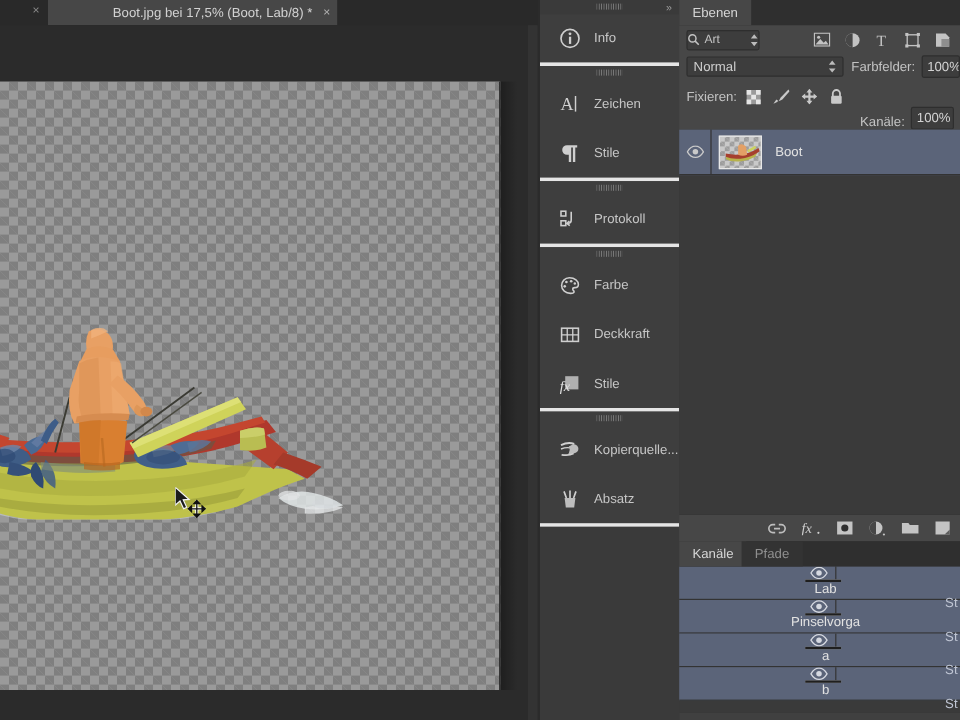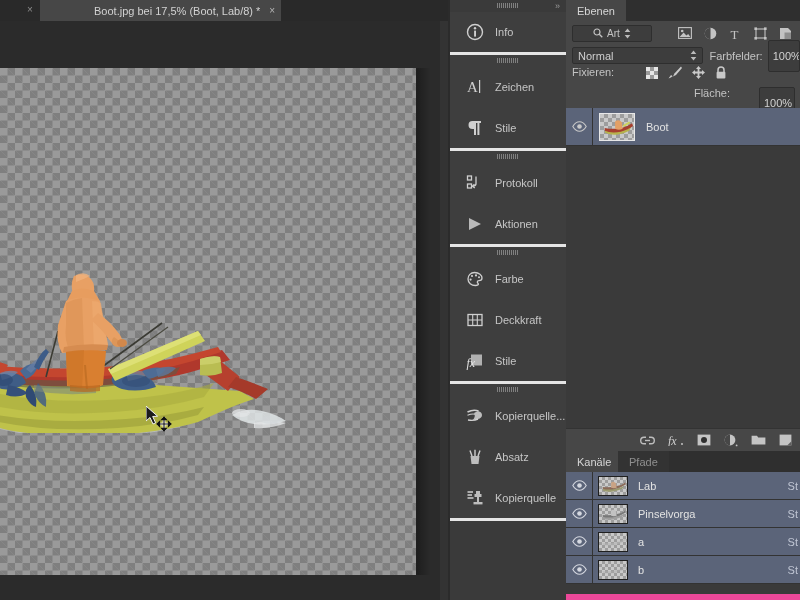--- a/index.html
+++ b/index.html
@@ -56,69 +56,69 @@
     background-size:2px 100%;
     background-repeat:repeat-x;
     opacity:.85;}
   .dockitem{height:41px;display:flex;align-items:center;padding-left:12px;box-sizing:border-box;}
   .dockitem .di{width:26px;height:26px;display:flex;align-items:center;justify-content:center;
     flex:0 0 26px;}
   .dockitem .dl{margin-left:7px;color:#c6c6c6;font-size:11px;white-space:nowrap;}
   .dock-rest{background:#3a3a3a;}
 
   
-  .right{position:absolute;left:566px;top:0;width:234px;height:600px;background:#ec4899;}
+  .right{position:absolute;left:566px;top:0;width:234px;height:600px;background:#404040;}
 
   .ptabs{position:relative;height:21px;background:#2f2f2f;}
   .ptab{position:absolute;top:0;height:21px;display:flex;align-items:center;padding:0 11px;
     box-sizing:border-box;font-size:11px;color:#8f8f8f;background:#333;}
   .ptab.active{background:#474747;color:#d6d6d6;}
 
   .panelbody{background:#474747;}
 
   .filterrow{height:24px;display:flex;align-items:center;padding:0 6px;box-sizing:border-box;}
-  .kindsel{width:80px;height:17px;background:#3d3d3d;border:1px solid #2e2e2e;border-radius:2px;
-    display:flex;align-items:center;padding:0 20px;box-sizing:border-box;color:#c3c3c3;font-size:10px;}
+  .kindsel{width:61px;height:17px;background:#3d3d3d;border:1px solid #2e2e2e;border-radius:2px;
+    display:flex;align-items:center;padding:0 0;box-sizing:border-box;color:#c3c3c3;font-size:10px;}
   .kindsel .magn{margin-right:4px;}
   .kindsel .updown{margin-left:auto;color:#b5b5b5;font-size:8px;line-height:8px;text-align:center;}
   .ficons{margin-left:auto;display:flex;align-items:center;gap:12px;padding-right:2px;}
 
   .moderow{height:21px;display:flex;align-items:center;padding:0 0 0 6px;box-sizing:border-box;}
   .modesel{width:148px;height:17px;background:#3d3d3d;border:1px solid #2e2e2e;border-radius:2px;
     display:flex;align-items:center;padding:0 5px;box-sizing:border-box;color:#cfcfcf;font-size:11px;}
   .modesel .updown{margin-left:auto;color:#b5b5b5;font-size:8px;line-height:8px;}
   .lblr{margin-left:6px;color:#c3c3c3;font-size:11px;white-space:nowrap;}
-  .valbox{margin-left:5px;width:36px;height:32px;background:#3d3d3d;border:1px solid #2e2e2e;
+  .valbox{margin-left:5px;width:36px;height:19px;background:#3d3d3d;border:1px solid #2e2e2e;
     border-radius:2px;color:#d2d2d2;font-size:11px;display:flex;align-items:center;
     padding-left:4px;box-sizing:border-box;overflow:hidden;}
 
-  .lockrow{height:21px;display:flex;align-items:flex-start;padding:0 0 0 6px;box-sizing:border-box;gap:24px;}
+  .lockrow{height:21px;display:flex;align-items:flex-end;padding:0 0 0 6px;box-sizing:border-box;}
   .lockicons{display:flex;align-items:center;gap:10px;margin-left:8px;}
 
   .layerlist{background:#3a3a3a;height:320px;position:relative;}
   .layerrow{height:37px;display:flex;align-items:center;background:#5b6479;
     border-bottom:1px solid #333;}
   .eyecell{width:26px;height:37px;display:flex;align-items:center;justify-content:center;
     border-right:1px solid #333;}
   .lthumb{width:36px;height:28px;margin-left:6px;border:1px solid #e8e8e8;box-sizing:border-box;
     position:relative;overflow:hidden;
     background-color:#c9c9c9;
     background-image:
       linear-gradient(45deg,#9d9d9d 25%,transparent 25%,transparent 75%,#9d9d9d 75%),
       linear-gradient(45deg,#9d9d9d 25%,transparent 25%,transparent 75%,#9d9d9d 75%);
     background-size:8px 8px;background-position:0 0,4px 4px;}
-  .lname{margin-left:11px;color:#e2e2e2;font-size:11px;}
+  .lname{color:#e2e2e2;font-size:11px;padding-left:11px;}
 
   .lbtnrow{height:23px;background:#474747;display:flex;align-items:center;
     justify-content:flex-end;gap:13px;padding-right:8px;box-sizing:border-box;
     border-top:1px solid #333;}
 
   .chanlist{background:#3a3a3a;}
   .chanrow{height:27px;display:flex;align-items:center;background:#5b6479;
-    border-bottom:1px solid #333;}
+    border-bottom:1px solid #333;flex-direction:column;}
   .chanrow .eyecell{height:27px;}
   .cthumb{width:30px;height:20px;margin-left:5px;border:1px solid #1f1f1f;box-sizing:border-box;
     overflow:hidden;position:relative;
     background-color:#c9c9c9;
     background-image:
       linear-gradient(45deg,#9d9d9d 25%,transparent 25%,transparent 75%,#9d9d9d 75%),
       linear-gradient(45deg,#9d9d9d 25%,transparent 25%,transparent 75%,#9d9d9d 75%);
     background-size:6px 6px;background-position:0 0,3px 3px;}
   .cname{margin-left:10px;color:#e2e2e2;font-size:11px;}
   .cshort{margin-left:auto;color:#c0c6d4;font-size:11px;padding-right:2px;white-space:nowrap;}
@@ -304,28 +304,20 @@
         <span class="di">
           <svg class="ic" width="18" height="18" viewBox="0 0 18 18">
             <rect x="1.5" y="2" width="4" height="4" fill="none" stroke="#cfcfcf" stroke-width="1.3"></rect>
             <rect x="1.5" y="10" width="4" height="4" fill="none" stroke="#cfcfcf" stroke-width="1.3"></rect>
             <path d="M10 2.5 v7 a2.5 2.5 0 0 1 -2.5 2.5 H7" fill="none" stroke="#cfcfcf" stroke-width="1.3"></path>
             <path d="M8.5 10.2 L6.4 12.2 L8.8 14" fill="none" stroke="#cfcfcf" stroke-width="1.3"></path>
           </svg>
         </span>
         <span class="dl">Protokoll</span>
       </div>
-      <div class="dockitem">
-        <span class="di">
-          <svg class="ic" width="18" height="18" viewBox="0 0 18 18">
-            <path d="M3 3 L15 9 L3 15 Z" fill="#b9b9b9"></path>
-          </svg>
-        </span>
-        <span class="dl">Aktionen</span>
-      </div>
     </div>
 
     <div class="dockgroup">
       <div class="grip">
           <i></i>
         </div>
       <div class="dockitem">
         <span class="di">
           <svg class="ic" width="18" height="18" viewBox="0 0 18 18">
             <path d="M8.5 2.5 c4.6 0 7.5 2.6 7.5 5.6 c0 2.1 -1.8 2.6 -3 2.6 c-1 0 -1.7 .5 -1.7 1.3
@@ -376,31 +368,20 @@
       </div>
       <div class="dockitem">
         <span class="di">
           <svg class="ic" width="18" height="18" viewBox="0 0 18 18">
             <path d="M4 2.5 L6 8 M9 1.8 L9 8 M14 2.5 L12 8" stroke="#cfcfcf" stroke-width="1.4" fill="none"></path>
             <path d="M4.5 8 H13.5 L12.5 16 H5.5 Z" fill="#bdbdbd"></path>
           </svg>
         </span>
         <span class="dl">Absatz</span>
       </div>
-      <div class="dockitem">
-        <span class="di">
-          <svg class="ic" width="18" height="18" viewBox="0 0 18 18">
-            <path d="M1.5 3 H7 M1.5 6 H6 M1.5 9 H7.5" stroke="#cfcfcf" stroke-width="1.3"></path>
-            <path d="M10 2 h4 v3 h1.5 v3 h-7 V5 H10z" fill="#bdbdbd"></path>
-            <rect x="11" y="8" width="2" height="5" fill="#bdbdbd"></rect>
-            <rect x="7.5" y="13" width="9" height="2.4" fill="#bdbdbd"></rect>
-          </svg>
-        </span>
-        <span class="dl">Kopierquelle</span>
-      </div>
     </div>
 
     <div class="dock-rest" style="height:240px"></div>
   </div>
 
   <div class="right">
 
     <div class="ptabs">
       <div class="ptab active" style="left:0">
         <span>Ebenen</span>
@@ -497,21 +478,21 @@
           <span>
             <svg class="ic" width="12" height="13" viewBox="0 0 12 13">
               <path d="M3 6 V4 a3 3 0 0 1 6 0 V6" fill="none" stroke="#c9c9c9" stroke-width="1.5"></path>
               <rect x="1.6" y="5.8" width="8.8" height="6.6" rx="1" fill="#c9c9c9"></rect>
             </svg>
           </span>
         </span>
       </div>
 
       <div class="lockrow" style="justify-content:flex-end;padding-right:5px">
-        <span class="lblr">Fläche:</span>
+        <span class="lblr">Kanäle:</span>
         <span class="valbox">100%</span>
       </div>
     </div>
 
     <div class="layerlist">
       <div class="layerrow">
         <span class="eyecell">
           <svg class="ic" width="15" height="11" viewBox="0 0 15 11">
             <path d="M7.5 0.8 C11.4 0.8 14.2 5.5 14.2 5.5 S11.4 10.2 7.5 10.2
                      S0.8 5.5 0.8 5.5 S3.6 0.8 7.5 0.8z" fill="none" stroke="#c9c9c9" stroke-width="1.1"></path>

